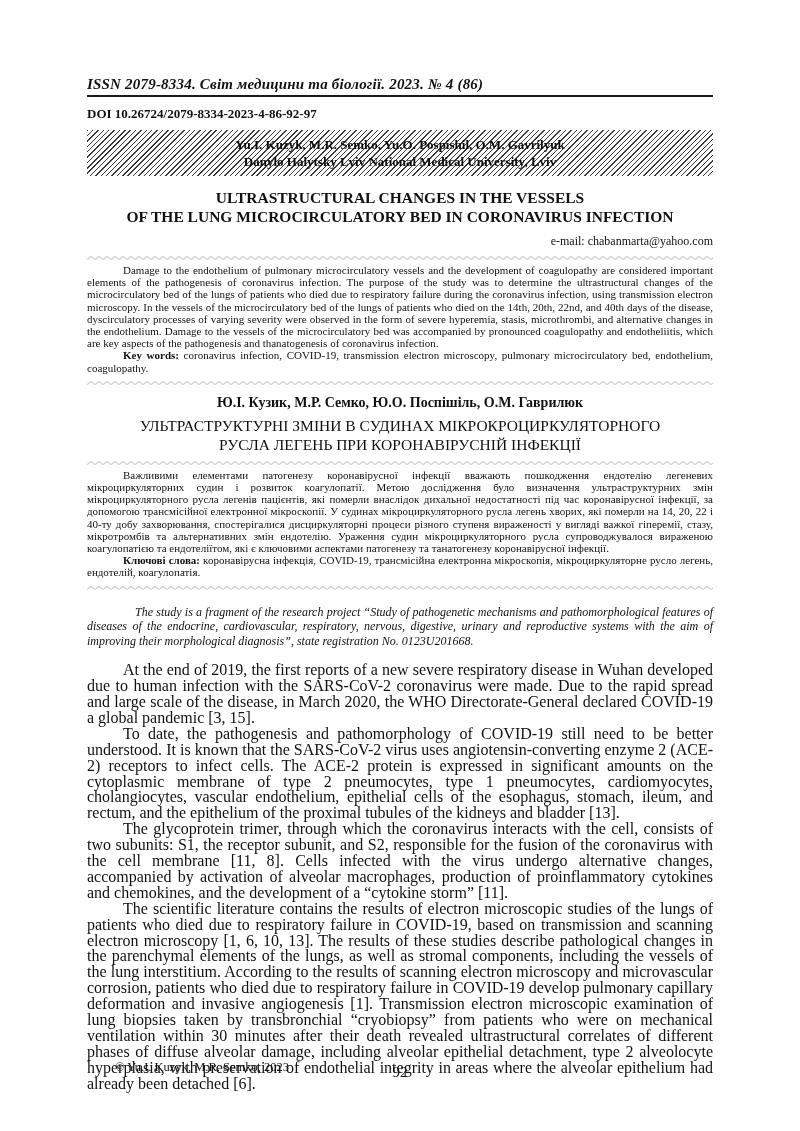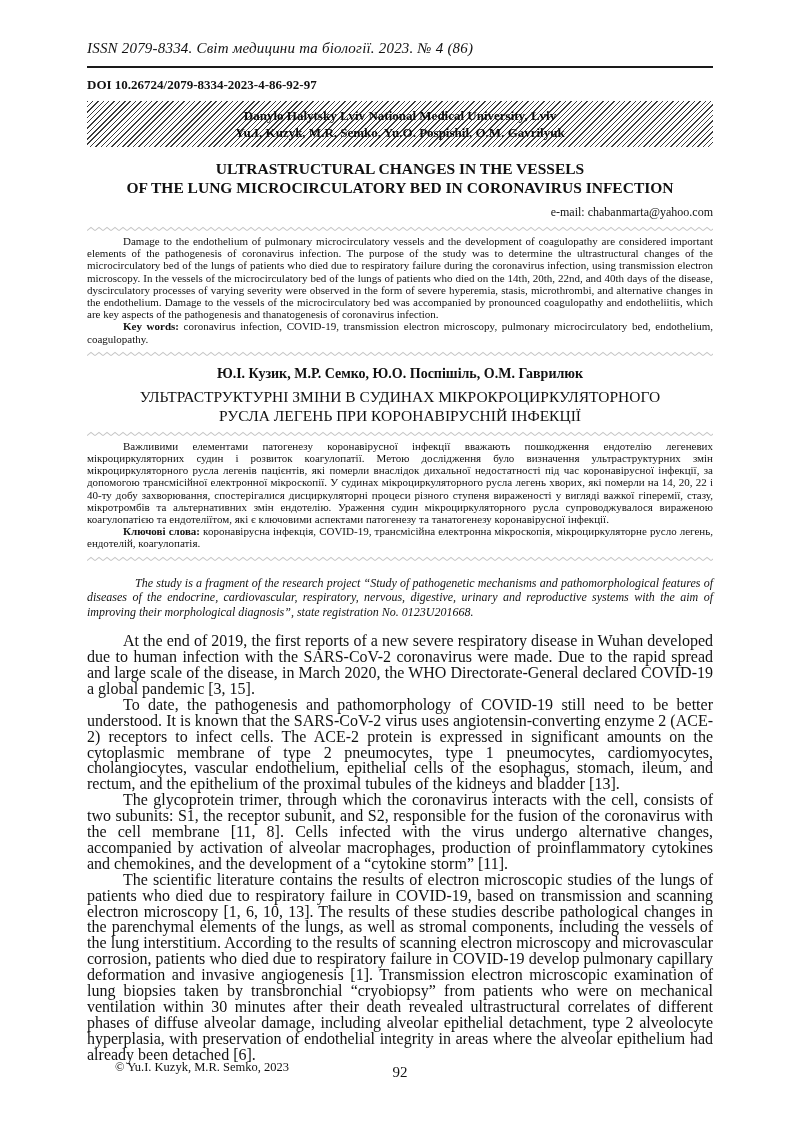--- a/index.html
+++ b/index.html
@@ -4,22 +4,22 @@
 <style>
   html,body{margin:0;padding:0;background:#ffffff;}
   body{
     width:800px;height:1131px;position:relative;
     font-family:"Liberation Serif","DejaVu Serif",serif;
     color:#111;
   }
   .page{position:absolute;top:0;left:0;width:800px;height:1131px;box-sizing:border-box;
         padding:40px 87px 0 87px;}
   .issn-line{
-    font-size:15px;font-weight:normal;font-style:italic;
-    border-bottom:2px solid #1a1a1a;padding-bottom:9px;letter-spacing:.2px;
+    font-size:15px;font-weight:bold;font-style:italic;
+    border-bottom:2px solid #1a1a1a;padding-bottom:2px;letter-spacing:.2px;margin-top:36px;
   }
   .meta{margin-top:9px;font-weight:bold;font-size:13px;line-height:16px;}
   .authors-hatched{
     margin-top:8px;text-align:center;font-weight:bold;font-size:13px;line-height:17px;
     padding:6px 0;color:#0c0c0c;
     background:repeating-linear-gradient(135deg,#3a3a3a 0px,#3a3a3a 1px,#ffffff 1px,#ffffff 3.8px);
   }
   .title-en{
     margin:12px 0 0 0;text-align:center;font-size:15.5px;font-weight:bold;line-height:19px;
   }
@@ -47,22 +47,22 @@
 
 <div class="page">
 
   <div class="issn-line">ISSN 2079-8334. Світ медицини та біології. 2023. № 4 (86)</div>
 
   <div class="meta">
     <div>DOI 10.26724/2079-8334-2023-4-86-92-97</div>
   </div>
 
   <div class="authors-hatched">
+    <div>Yu.I. Kuzyk, M.R. Semko, Yu.O. Pospishil, O.M. Gavrilyuk</div>
     <div>Danylo Halytsky Lviv National Medical University, Lviv</div>
-    <div>Yu.I. Kuzyk, M.R. Semko, Yu.O. Pospishil, O.M. Gavrilyuk</div>
   </div>
 
   <h1 class="title-en"><span>ULTRASTRUCTURAL CHANGES IN THE VESSELS</span><br><span>OF THE LUNG MICROCIRCULATORY BED IN CORONAVIRUS INFECTION</span></h1>
 
   <div class="email">e-mail: chabanmarta@yahoo.com</div>
 
   <svg class="zigzag" width="626" height="6" aria-hidden="true">
     <defs>
       <pattern id="zzpat" width="8" height="6" patternUnits="userSpaceOnUse">
         <polyline points="0,4.6 4,1.4 8,4.6" fill="none" stroke="#c6c6c6" stroke-width="1.1"></polyline>

